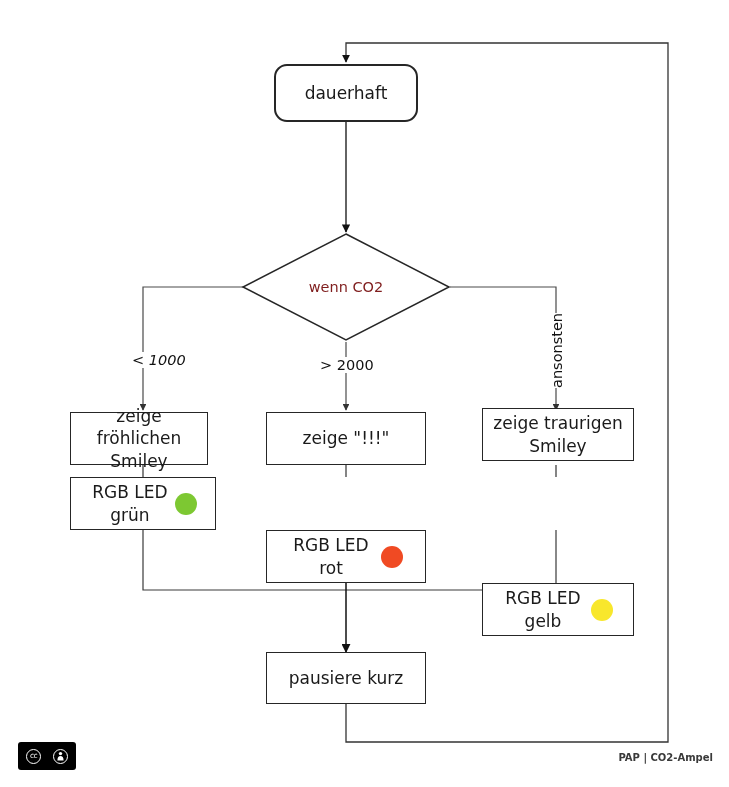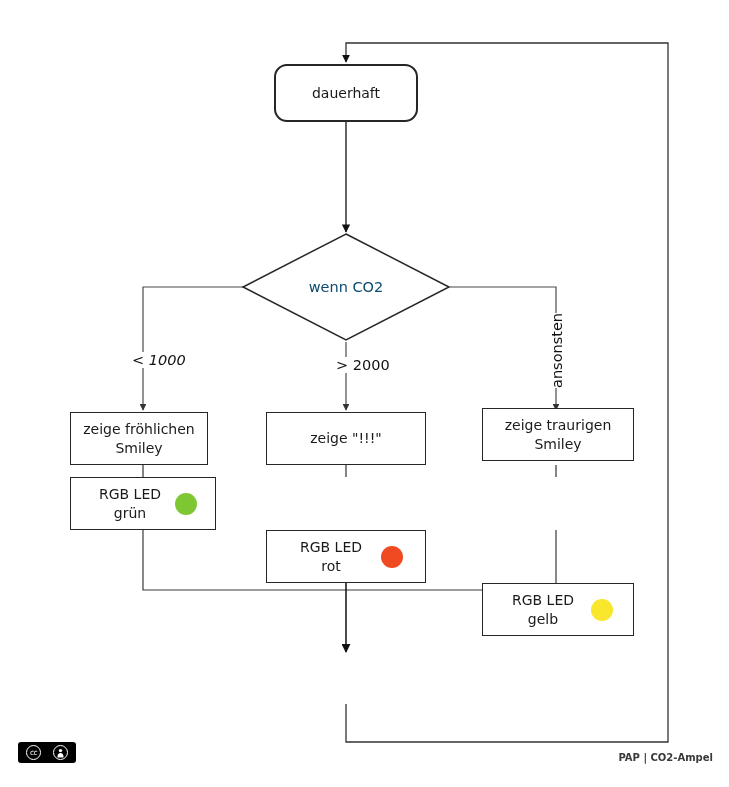--- a/index.html
+++ b/index.html
@@ -29,21 +29,21 @@
   }
   .node {
     position: absolute;
     box-sizing: border-box;
     background: #ffffff;
     border: 1.6px solid #262626;
     display: flex;
     align-items: center;
     justify-content: center;
     text-align: center;
-    font-size: 14px;
+    font-size: 17px;
     line-height: 1.32;
     color: #1a1a1a;
     z-index: 3;
   }
   .node.rounded {
     border-radius: 13px;
     border-width: 2px;
   }
   .node .label {
     display: block;
@@ -60,21 +60,21 @@
   .diamond-text {
     position: absolute;
     left: 0;
     top: 0;
     width: 100%;
     height: 100%;
     display: flex;
     align-items: center;
     justify-content: center;
     font-size: 14.5px;
-    color: #0c4a6e;
+    color: #7f1d1d;
   }
   .led-node {
     position: relative;
   }
   .led-dot {
     position: absolute;
     border-radius: 50%;
     width: 22px;
     height: 22px;
     top: 50%;
@@ -98,21 +98,21 @@
     position: absolute;
     left: 18px;
     top: 742px;
     display: flex;
     align-items: flex-start;
     gap: 8px;
     z-index: 5;
   }
   .cc-badge {
     width: 58px;
-    height: 21px;
+    height: 28px;
     background: #000000;
     border-radius: 3px;
     display: flex;
     align-items: center;
     justify-content: space-around;
     padding: 0 2px;
     box-sizing: border-box;
     flex: none;
   }
   .cc-badge .ring {
@@ -192,21 +192,21 @@
   </div>
 
   <div class="diamond-wrap" style="left:240px; top:232px; width:212px; height:110px;">
     <svg width="212" height="110" viewBox="0 0 212 110" xmlns="http://www.w3.org/2000/svg">
       <polygon points="106,2 209,55 106,108 3,55" fill="#ffffff" stroke="#262626" stroke-width="1.5"></polygon>
     </svg>
     <div class="diamond-text">wenn CO2</div>
   </div>
 
   <div class="edge-label" style="left:130px; top:352px;font-style:italic;">&lt; 1000</div>
-  <div class="edge-label" style="left:334px; top:357px;">&gt; 2000</div>
+  <div class="edge-label" style="left:318px; top:357px;">&gt; 2000</div>
   <div class="edge-label vertical" style="left:549px; top:388px;">ansonsten</div>
 
   <div class="node" style="left:70px; top:412px; width:138px; height:53px;">
     <span class="label">zeige fröhlichen
 Smiley</span>
   </div>
   <div class="node led-node" style="left:70px; top:477px; width:146px; height:53px;">
     <span class="label" style="margin-right:26px;">RGB LED
 grün</span>
     <span class="led-dot" style="right:18px; background:#7DC832;"></span>
@@ -224,20 +224,23 @@
   <div class="node" style="left:482px; top:408px; width:152px; height:53px;">
     <span class="label">zeige traurigen
 Smiley</span>
   </div>
   <div class="node led-node" style="left:482px; top:477px; width:152px; height:53px;">
     <span class="label" style="margin-right:30px;">RGB LED
 gelb</span>
     <span class="led-dot" style="right:20px; background:#F8E72C;"></span>
   </div>
 
+  <div class="node" style="left:266px; top:652px; width:160px; height:52px;">
+    <span class="label">pausiere kurz</span>
+  </div>
 
   <div class="footer-left">
     <div class="cc-badge">
       <span class="ring">
         <span class="glyph">cc</span>
       </span>
       <span class="ring">
         <svg width="9" height="10" viewBox="0 0 9 10" xmlns="http://www.w3.org/2000/svg">
           <circle cx="4.5" cy="2.6" r="1.7" fill="#ffffff"></circle>
           <path d="M1.4 9.4 C1.4 6.4 2.7 5.0 4.5 5.0 C6.3 5.0 7.6 6.4 7.6 9.4 Z" fill="#ffffff"></path>

